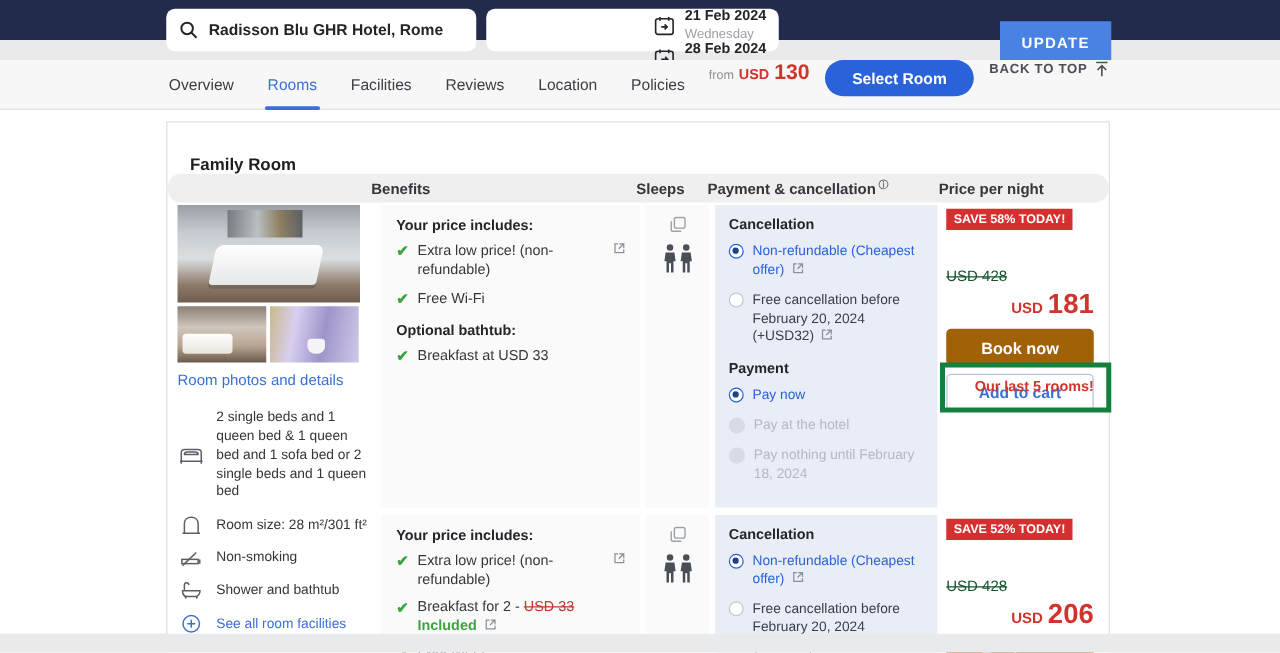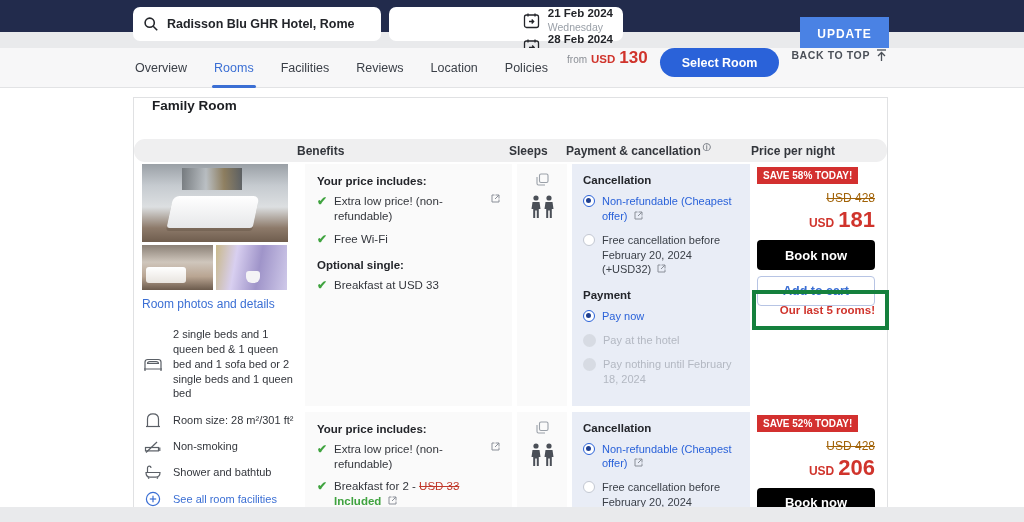--- a/index.html
+++ b/index.html
@@ -33,21 +33,21 @@
   .from-cur { font-size:11.5px; color:#d0342c; font-weight:bold; }
   .from-val { font-size:17px; color:#d0342c; font-weight:bold; }
   .select-room-btn { background:#2a62d9; color:#fff; border:none; border-radius:15px; height:29px; padding:0 22px; font-family:inherit; font-size:12.5px; font-weight:bold; cursor:pointer; }
   .back-top { display:flex; align-items:center; gap:5px; font-size:10.5px; font-weight:bold; letter-spacing:0.6px; color:#4a4f57; cursor:pointer; }
 
   
   .page-white { position:absolute; top:88px; left:0; width:1024px; height:419px; background:#fff; }
 
   
   .room-card { position:absolute; left:133px; top:97px; width:755px; background:#fff; border:1px solid #e0e1e3; }
-  .card-title-row { height:41px; display:flex; align-items:flex-start; padding-left:18px; font-size:13.5px; font-weight:bold; color:#1c1e22; }
+  .card-title-row { height:41px; display:flex; align-items:flex-end; padding-left:18px; font-size:13.5px; font-weight:bold; color:#1c1e22; }
   .table-header { display:flex; align-items:center; background:#efeff0; height:23px; font-size:12px; font-weight:bold; color:#33363c;border-radius:11px; }
   .th-benefits { margin-left:163px; width:212px; }
   .th-sleeps { width:57px; }
   .th-payment { width:185px; display:flex; align-items:flex-start; gap:2px; }
   .info-sup { font-size:8px; color:#6d727a; position:relative; top:-2px; }
   .th-price { flex:1; }
 
   .card-body { display:flex; padding:2px 6px 10px 8px; }
   .info-col { width:155px; margin-right:8px; flex-shrink:0; }
   .offers-col { flex:1; display:flex; flex-direction:column; gap:6px; padding-top:0; }
@@ -99,25 +99,25 @@
   .radio.unsel { border:1.5px solid #c3c8d2; }
   .radio.dis { background:#d7dbe3; border:none; width:13px; height:13px; }
   .lbl-blue { color:#2a62d9; }
   .lbl-dark { color:#3a3f47; }
   .lbl-dis { color:#b3b8c2; }
   .pay-section-gap { margin-top:12px; }
 
   
   .cell-price { flex:1; position:relative; padding:3px 6px 0 2px; display:flex; flex-direction:column; }
   .save-badge { align-self:flex-start; background:#d3302f; color:#fff; font-size:10px; font-weight:bold; padding:3px 6px; }
-  .old-price { margin-top:7px; text-align:right; font-size:12px; color:#a16207; text-decoration:line-through; }
+  .old-price { margin-top:30px; text-align:left; font-size:12px; color:#14532d; text-decoration:line-through; }
   .new-price { text-align:right; margin-top:2px; }
   .new-price .cur { font-size:12px; font-weight:bold; color:#d0342c; margin-right:4px; }
   .new-price .val { font-size:22px; font-weight:bold; color:#d0342c; }
-  .book-btn { margin-top:7px; width:100%; height:30px; background:#000000; border:none; border-radius:4px; color:#fff; font-family:inherit; font-size:13px; font-weight:bold; cursor:pointer; }
+  .book-btn { margin-top:7px; width:100%; height:30px; background:#a16207; border:none; border-radius:4px; color:#fff; font-family:inherit; font-size:13px; font-weight:bold; cursor:pointer; }
   .cart-btn { margin-top:6px; width:100%; height:30px; background:#fff; border:1px solid #b7c4e4; border-radius:4px; color:#3b6fd4; font-family:inherit; font-size:12.5px; font-weight:bold; cursor:pointer; }
   .scarcity { margin-top:16px; text-align:right; font-size:11.5px; font-weight:bold; color:#d0342c; padding-right:3px; }
   .highlight-box { position:absolute; left:-3px; right:-8px; top:126px; height:40px; border:4px solid #15803d; display:flex; align-items:center; justify-content:flex-end; padding-right:10px; }
   .highlight-box .scarcity { margin:0; padding:0; }
 
   .bottom-strip { position:absolute; top:507px; left:0; width:1024px; height:15px; background:#e9eaec; }
 
   svg { display:block; }
 </style>
 </head>
@@ -290,21 +290,21 @@
                 <svg width="9" height="9" viewBox="0 0 9 9" fill="none" stroke="#8a8f98" stroke-width="1">
                   <path d="M3.5 1 L1 1 L1 8 L8 8 L8 5.5"></path>
                   <path d="M4.5 1 L8 1 L8 4.5 M8 1 L4 5"></path>
                 </svg>
               </span>
           </div>
           <div class="benefit-row">
             <span class="check">✔</span>
             <span>Free Wi-Fi</span>
           </div>
-          <div class="opt-label">Optional single:</div>
+          <div class="opt-label">Optional bathtub:</div>
           <div class="benefit-row">
             <span class="check">✔</span>
             <span>Breakfast at USD 33</span>
           </div>
         </div>
 
         <div class="cell-sleeps">
           <span>
             <svg width="13" height="13" viewBox="0 0 13 13" fill="none" stroke="#9aa0a8" stroke-width="1.1">
                 <rect x="3.5" y="1" width="8.5" height="8.5" rx="1.5"></rect>

